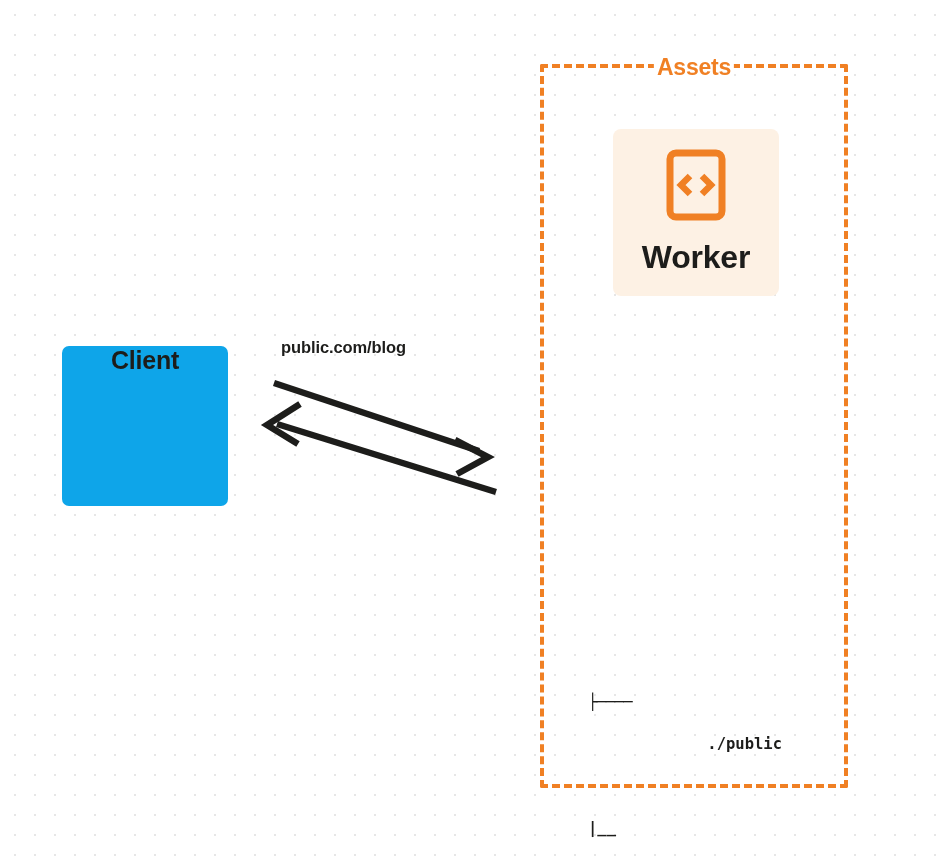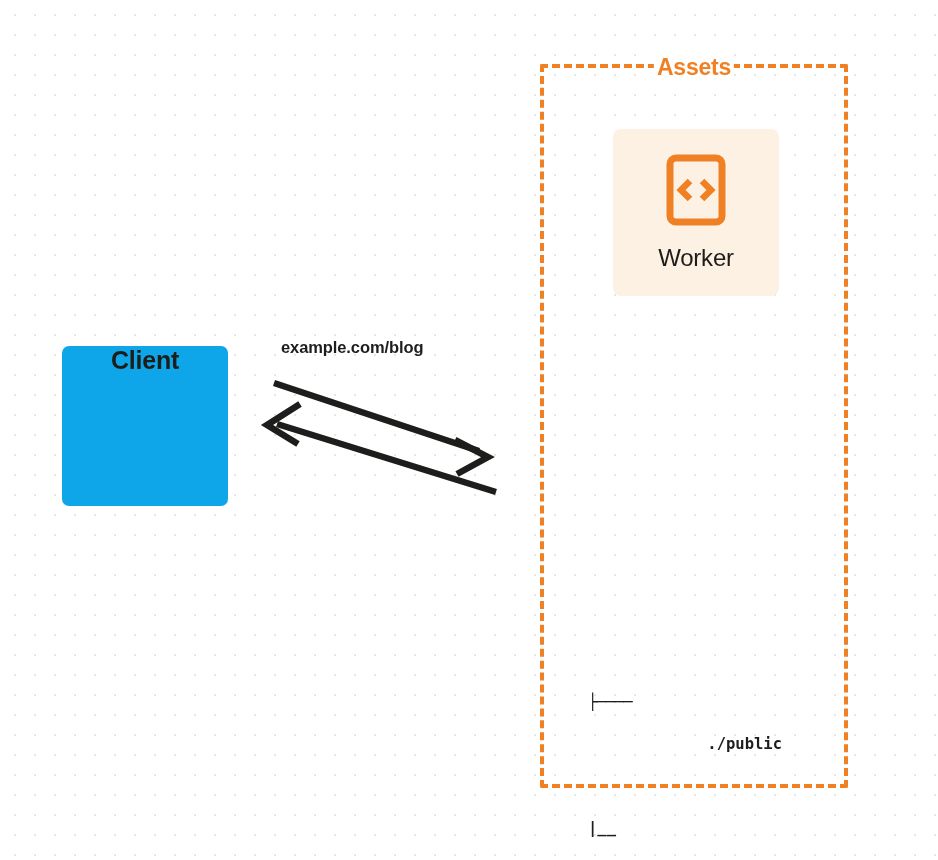--- a/index.html
+++ b/index.html
@@ -99,22 +99,22 @@
     border-radius: 8px;
     display: flex;
     flex-direction: column;
     align-items: center;
     justify-content: center;
   }
   #worker-node { left: 613px; top: 129px; }
   #assets-node { left: 610px; top: 482px; }
 
   .component-card .node-title {
-    font-size: 24px;
-    font-weight: normal;
+    font-size: 32px;
+    font-weight: bold;
     color: #1d1d1b;
     letter-spacing: -0.2px;
   }
   .icon-wrap {
     display: block;
     line-height: 0;
   }
   #worker-node .icon-wrap { margin-bottom: 18px; }
   #assets-node .icon-wrap { margin-bottom: 20px; }
 
@@ -145,21 +145,21 @@
 </style>
 </head>
 <body>
 
 <div class="canvas">
 
   <div id="client-node">
     <span class="node-title">Client</span>
   </div>
 
-  <div id="request-label">example.com/blog</div>
+  <div id="request-label">public.com/blog</div>
 
   <svg id="arrows-layer" viewBox="0 0 938 860" width="938" height="860">
 
     <g>
       <line x1="274" y1="383" x2="479" y2="451" stroke="#1d1d1b" stroke-width="6.5" stroke-linecap="butt"></line>
       <polyline points="455,440 488,457 457,474" fill="none" stroke="#1d1d1b" stroke-width="6.5" stroke-linecap="butt" stroke-linejoin="miter"></polyline>
     </g>
 
     <g>
       <line x1="496" y1="492" x2="277" y2="424" stroke="#1d1d1b" stroke-width="6.5" stroke-linecap="butt"></line>

